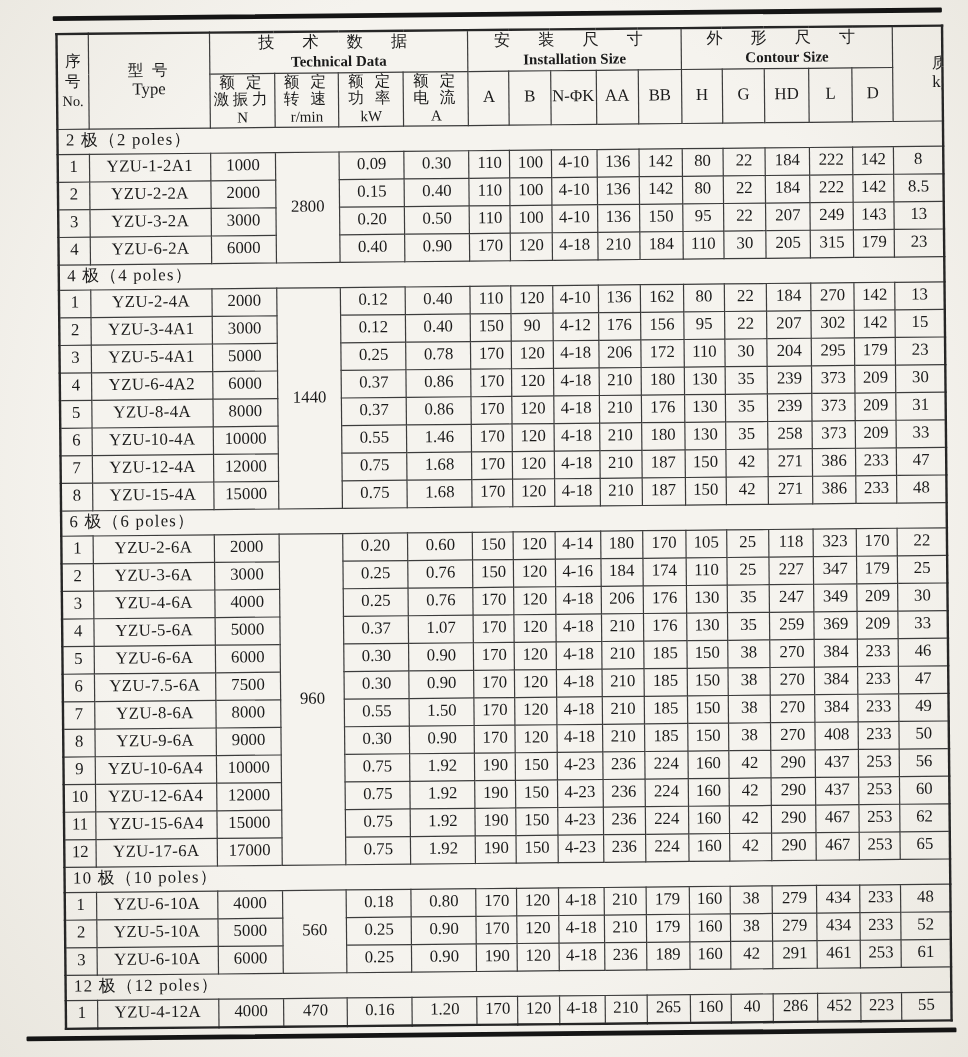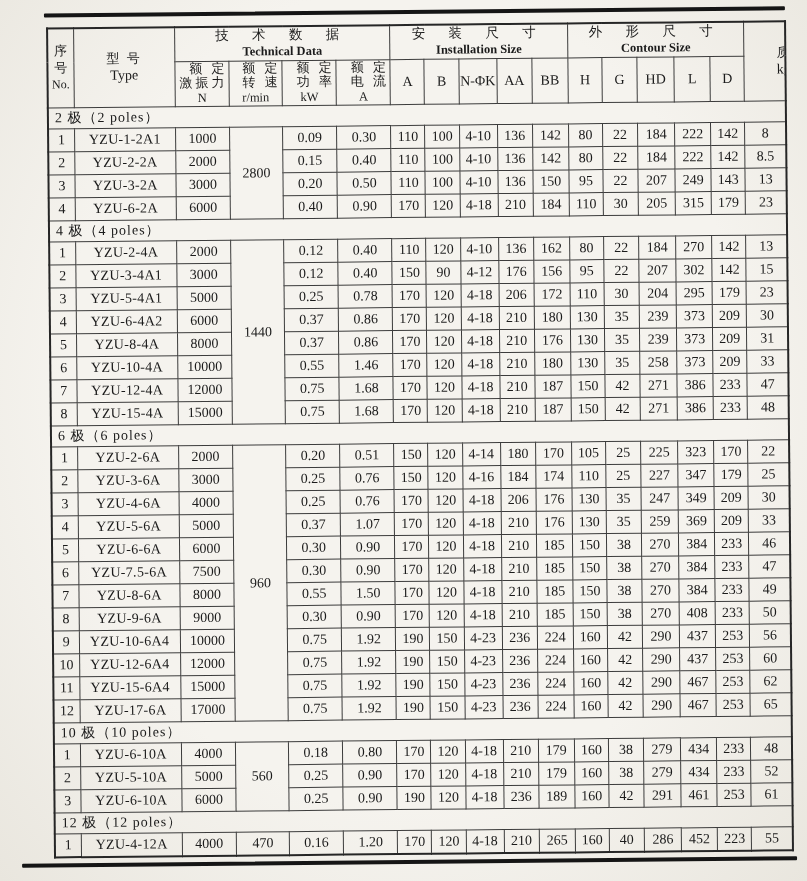--- a/index.html
+++ b/index.html
@@ -37,21 +37,21 @@
     font-size:14px;
     line-height:1.25;
     overflow:hidden;
     white-space:nowrap;
   }
   table.spec{border:2px solid #262626;}
   thead th{font-weight:normal;}
   .zh{font-size:13px;letter-spacing:2px;}
   .zh-wide{font-size:13.5px;letter-spacing:10px;}
   .en{font-size:12.5px;font-weight:bold;letter-spacing:0;}
-  .sub .zh{letter-spacing:3px;text-align:right;}
+  .sub .zh{letter-spacing:3px;}
   .sub div{line-height:1.15;}
   .unit{font-size:12.5px;}
   th.h-no div{line-height:1.3;font-size:13px;}
   th.h-no .en{font-weight:normal;font-size:12px;}
   th.h-type .en{font-weight:normal;font-size:14px;}
   th.h-mass div{line-height:1.35;margin-left:31px;}
   th.h-mass .en{font-weight:normal;font-size:14px;text-align:center;}
   tbody td{height:22px;font-size:14.5px;}
   tr.section-row td{
     text-align:left;
@@ -377,29 +377,29 @@
         </tr>
         <tr class="section-row">
           <td colspan="17">6 极（6 poles）</td>
         </tr>
         <tr>
           <td class="c-no">1</td>
           <td class="c-type">YZU-2-6A</td>
           <td>2000</td>
           <td rowspan="12" class="c-speed">960</td>
           <td>0.20</td>
-          <td>0.51</td>
+          <td>0.60</td>
           <td>150</td>
           <td>120</td>
           <td>4-14</td>
           <td>180</td>
           <td>170</td>
           <td>105</td>
           <td>25</td>
-          <td>225</td>
+          <td>118</td>
           <td>323</td>
           <td>170</td>
           <td>22</td>
         </tr>
         <tr>
           <td class="c-no">2</td>
           <td class="c-type">YZU-3-6A</td>
           <td>3000</td>
           <td>0.25</td>
           <td>0.76</td>

